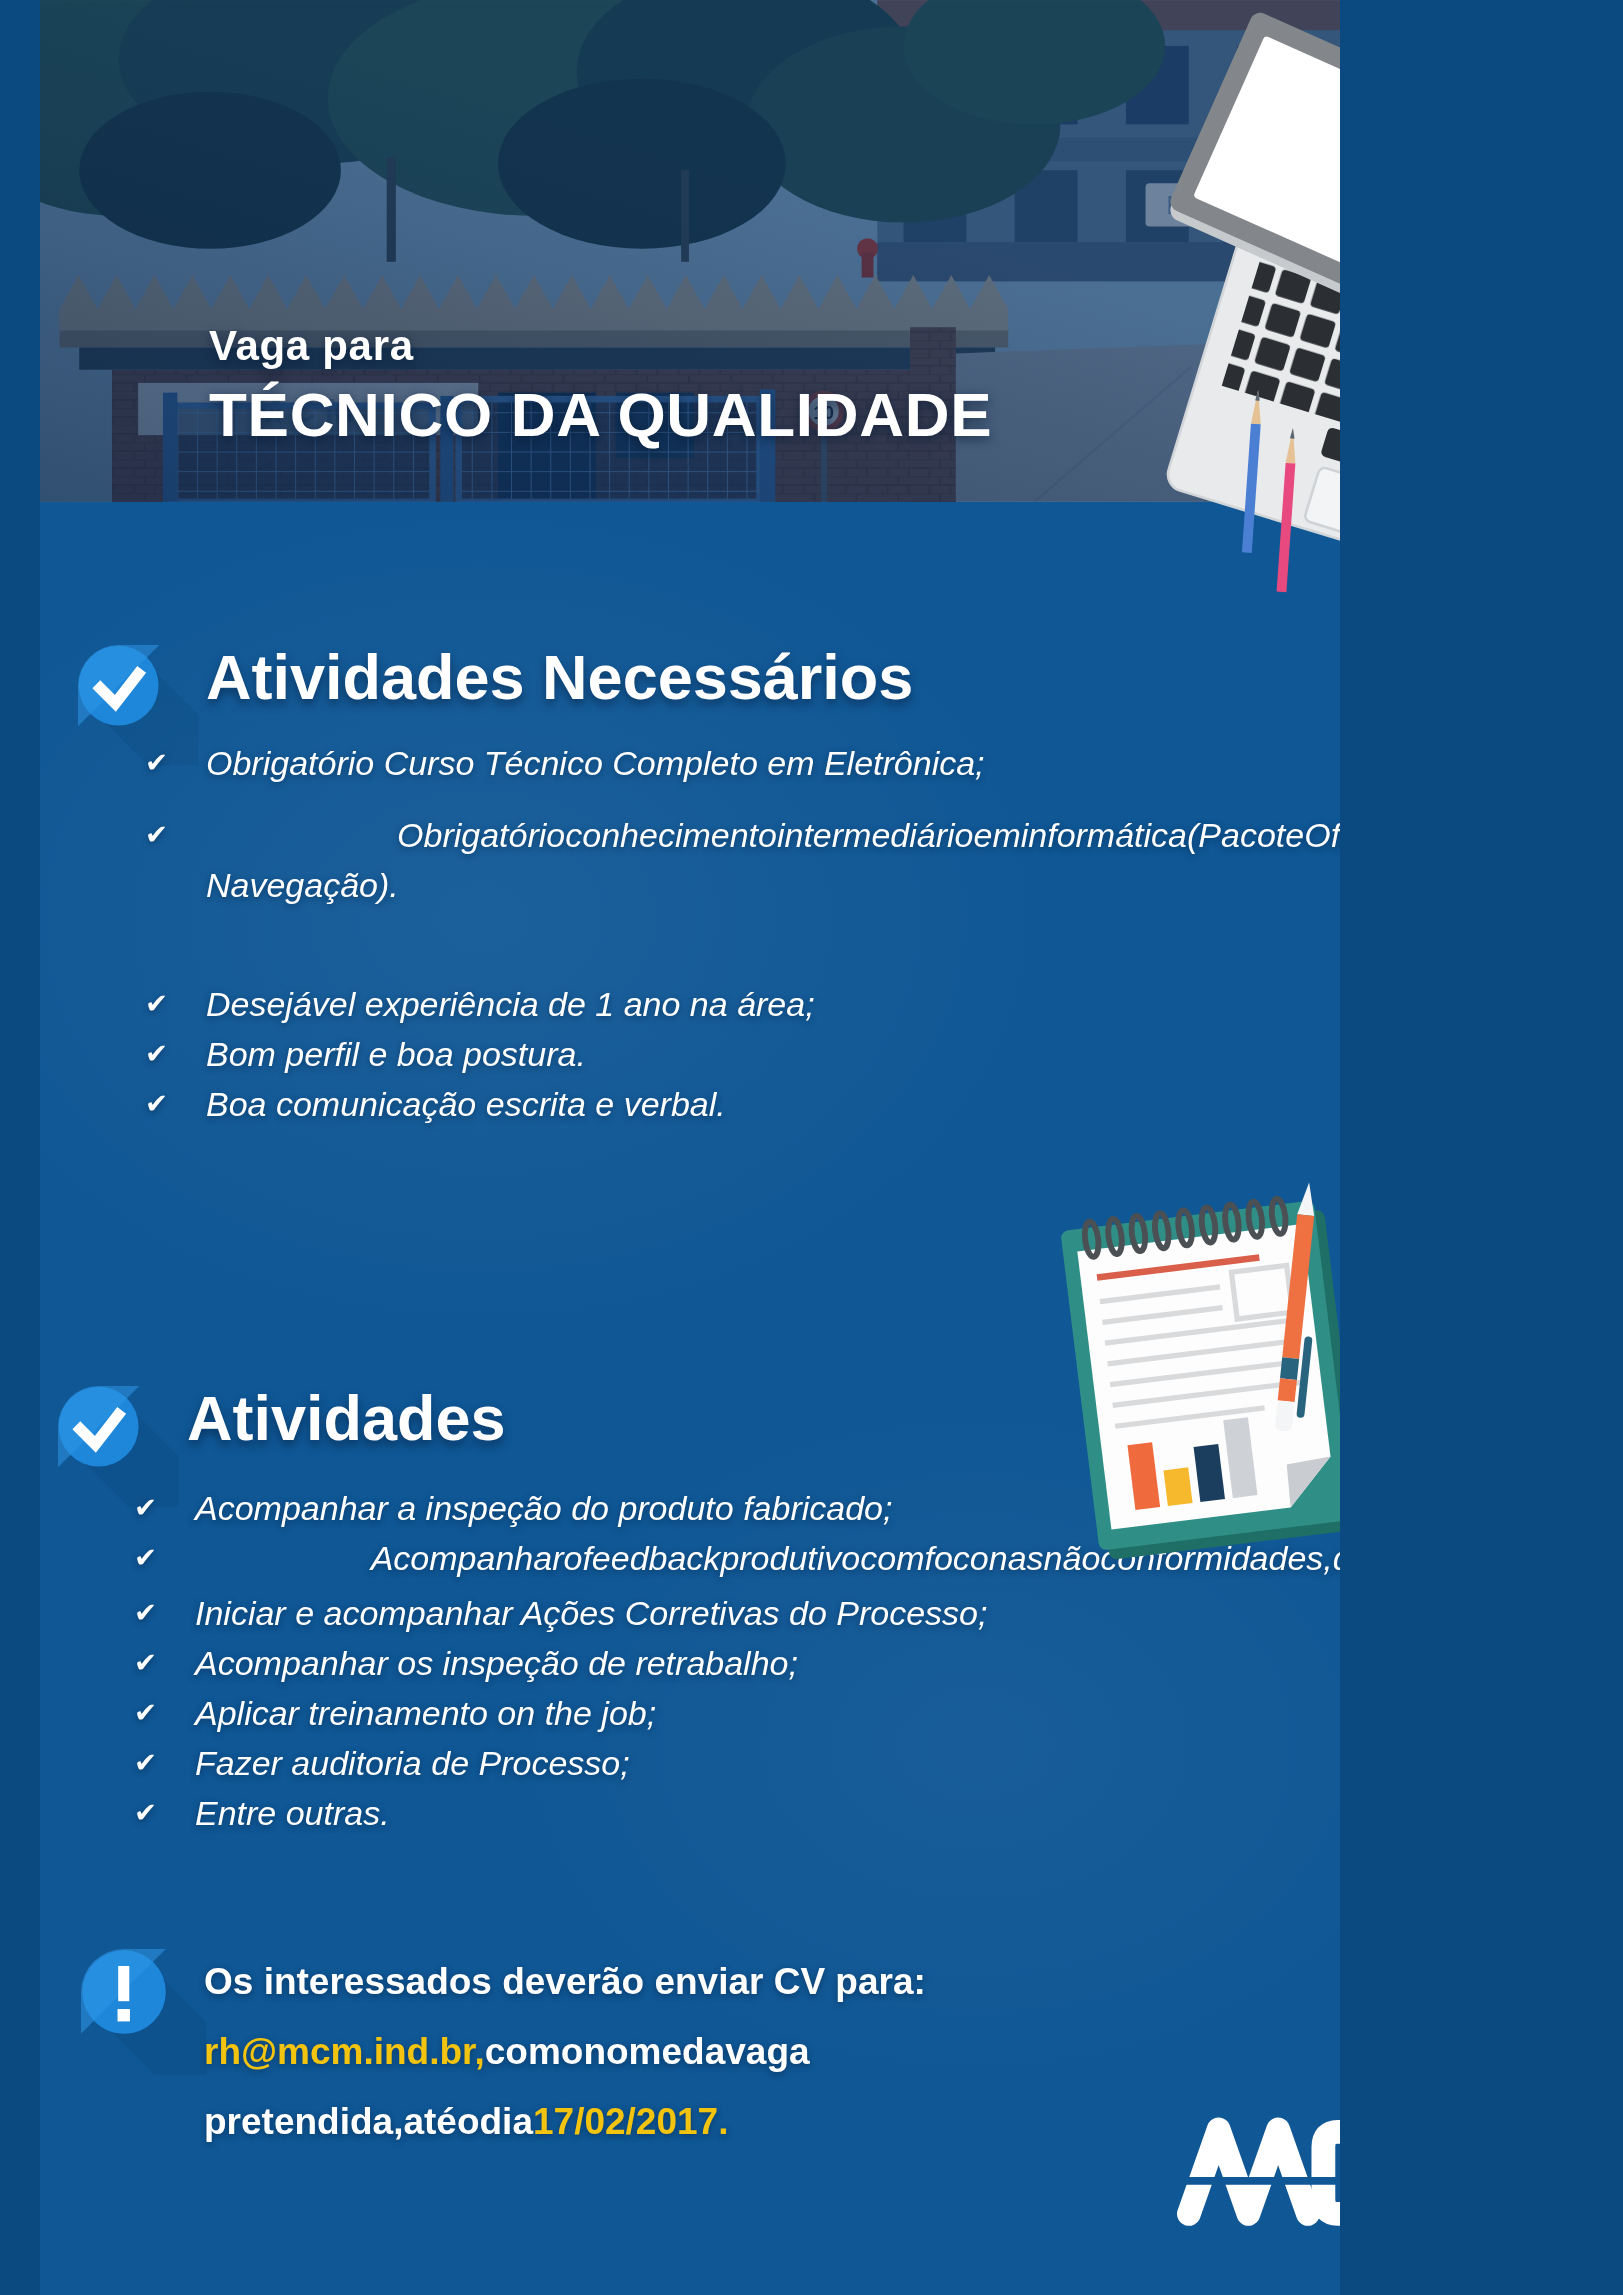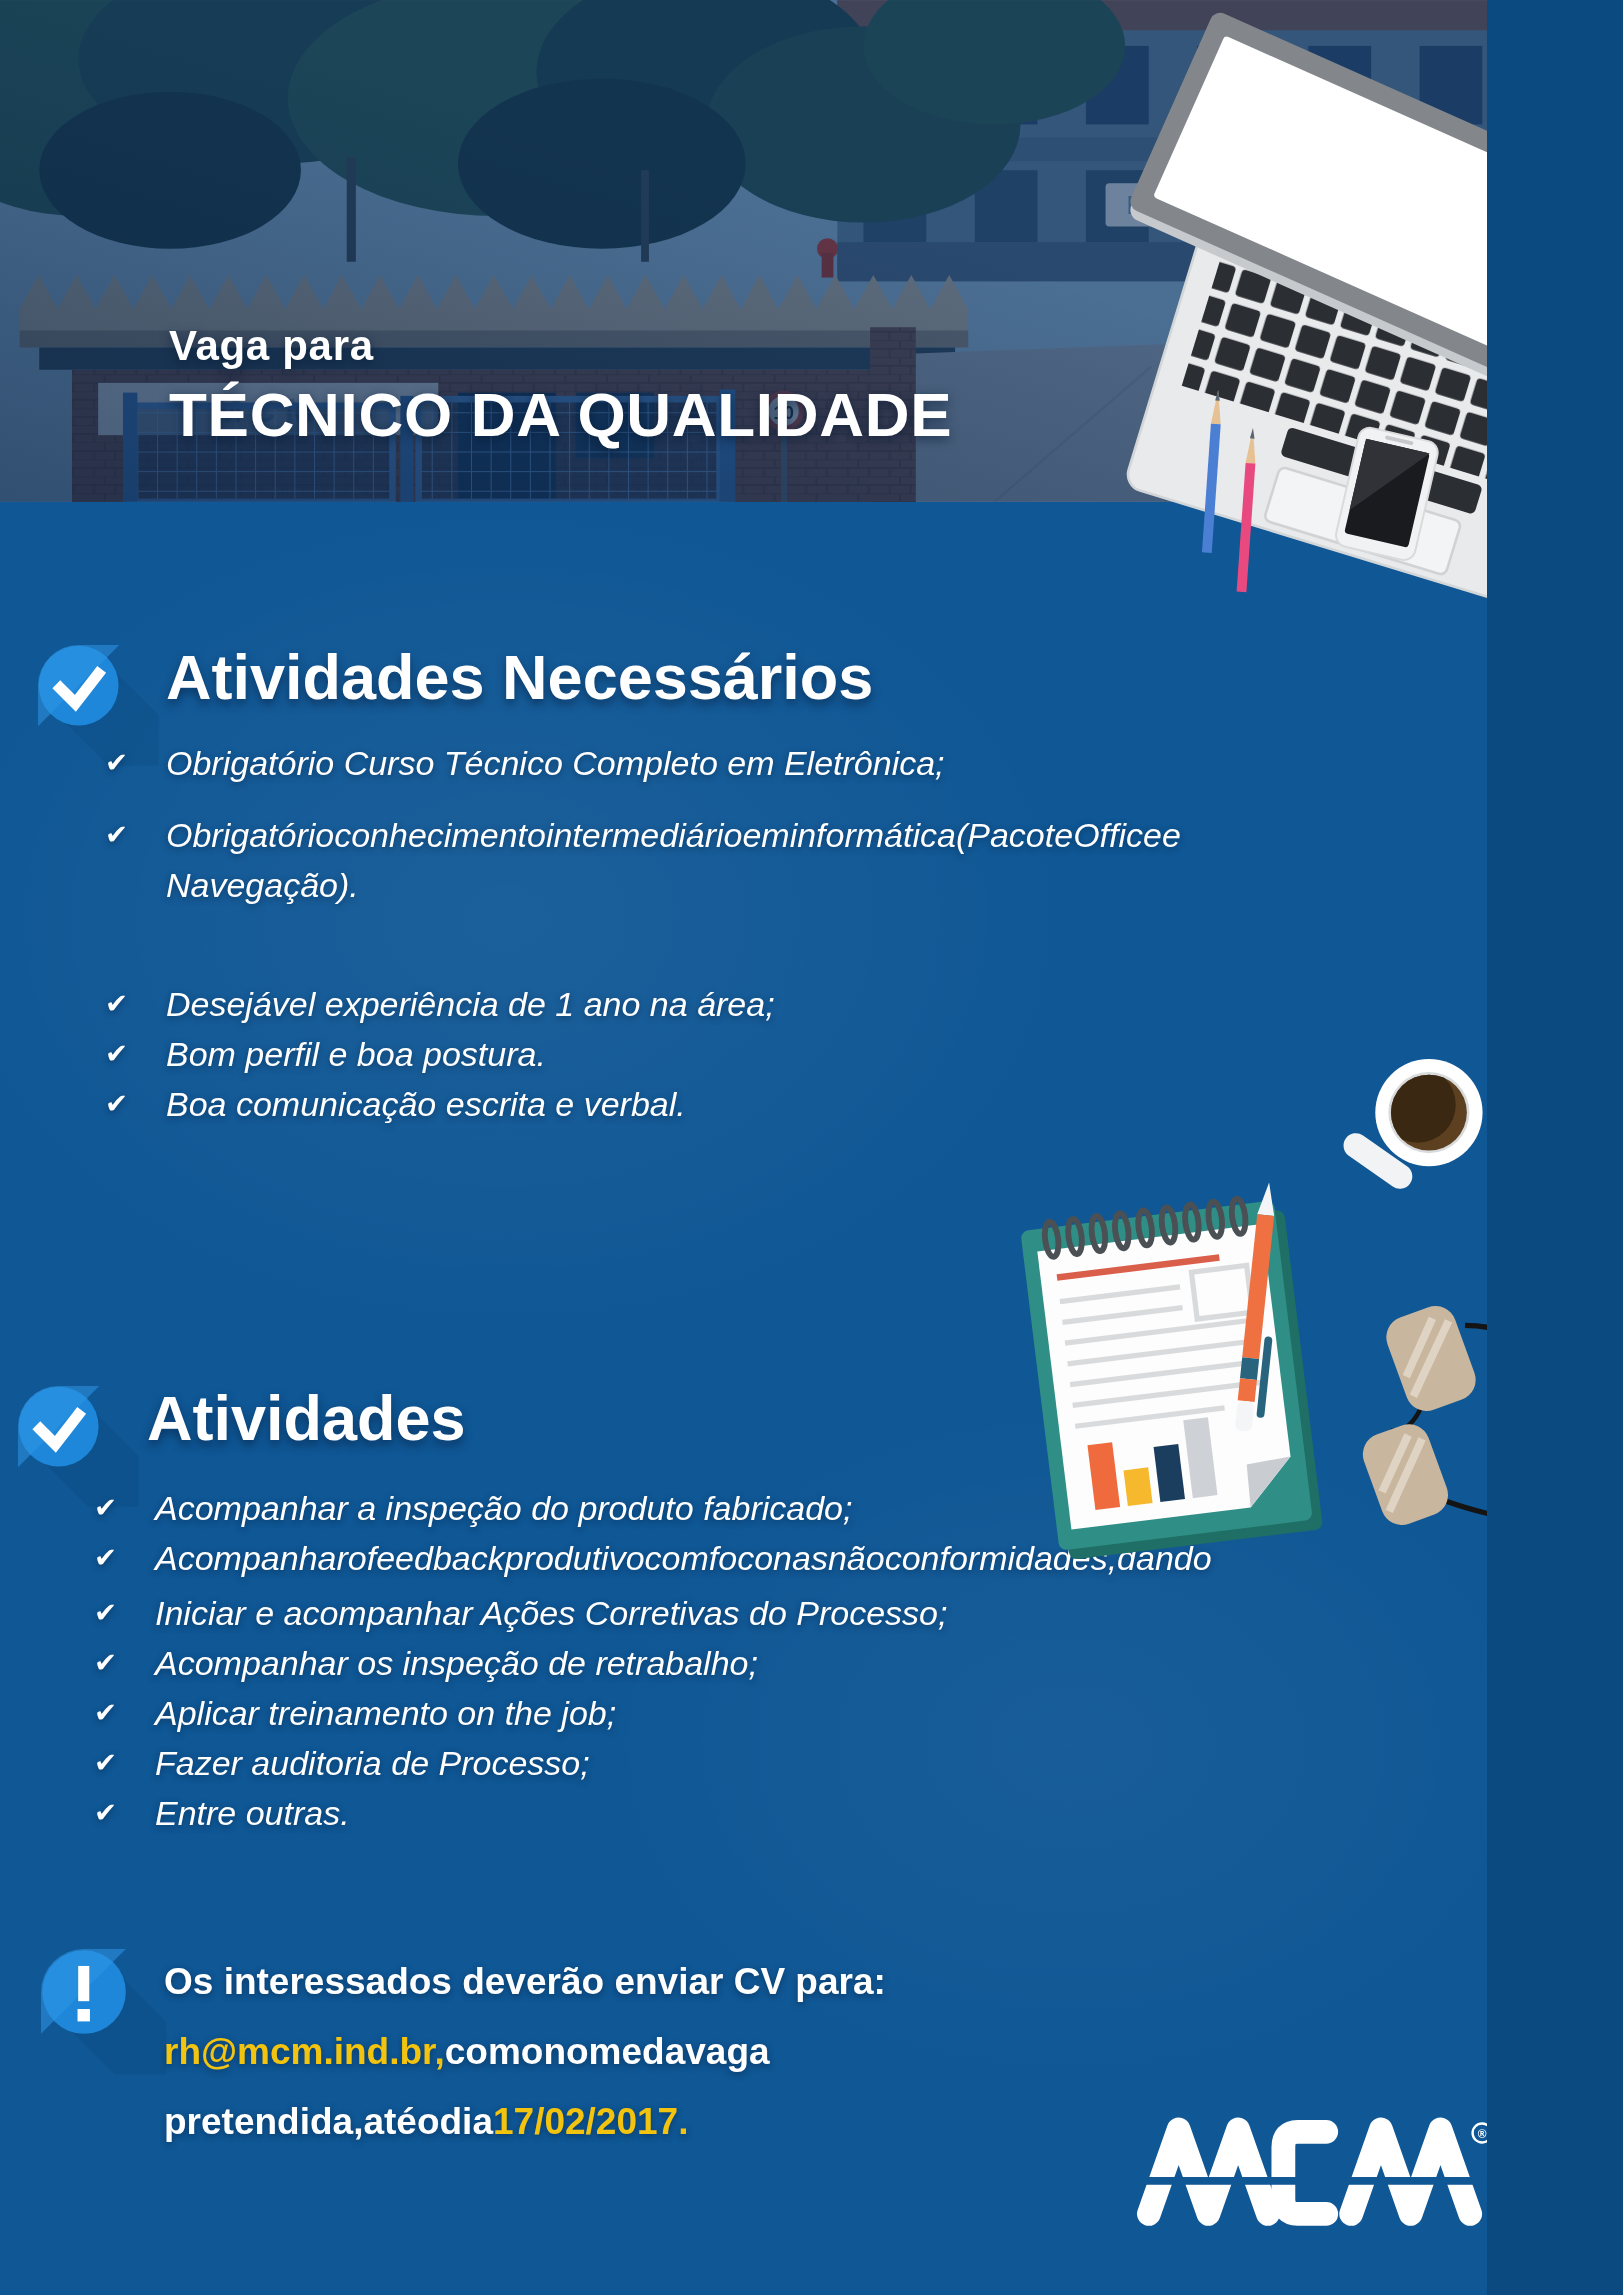--- a/index.html
+++ b/index.html
@@ -1,19 +1,20 @@
 <!DOCTYPE html>
 <html style="--accent: #f3c40f; --bg: #0f5795;font-size:10.5px"><head>
 <meta charset="utf-8">
 <style>
   html,body{margin:0;padding:0;background:#0a4a80;}
   .poster{
-    position:relative;width:1487px;height:2295px;overflow:hidden;
+    position:relative;width:1300px;height:2295px;overflow:hidden;
     background:#0f5795;color:#fff;
     font-family:"Liberation Sans",sans-serif;
+    margin-left:40px;
   }
   .poster::before{
     content:"";position:absolute;inset:0;z-index:2;pointer-events:none;
     background:
       radial-gradient(ellipse 851px 622px at 34% 40%, rgba(255,255,255,0.055), rgba(255,255,255,0) 70%),
       radial-gradient(ellipse 720px 523px at 72% 76%, rgba(255,255,255,0.04), rgba(255,255,255,0) 70%);
   }
   
   .photo-wrap{position:absolute;left:0;top:0;width:1623px;height:502px;z-index:1;}
   .photo-wrap svg{display:block;}
@@ -36,21 +37,21 @@
   }
   #head-req{left:166px;top:644px;}
   #head-atv{left:147px;top:1385px;}
   
   .items{position:absolute;z-index:3;left:0;width:1623px;box-sizing:border-box;padding-right:60px;}
   #items-req{top:738px;padding-left:105px;}
   #items-atv{top:1483px;padding-left:94px;}
   .item-line{display:flex;line-height:50px;font-size:34px;text-shadow:0 2px 5.9px rgba(5,28,58,.5);}
   .item-line .bullet{flex:0 0 61px;font-size:27.5px;color:#fff;}
   .item-line .text{flex:1 1 auto;font-style:italic;}
-  .text.justify{display:flex;justify-content:flex-start;}
+  .text.justify{display:flex;justify-content:center;}
   .gap-xs{margin-top:5.2px;}
   .gap-sm{margin-top:22px;}
   .gap-lg{margin-top:69px;}
   
   .contact{
     position:absolute;z-index:3;left:164px;top:1947px;width:885px;
     font-size:37px;font-weight:700;line-height:70px;
     text-shadow:0 2px 5.9px rgba(5,28,58,.5);
   }
   .contact .line.justify{display:flex;}

